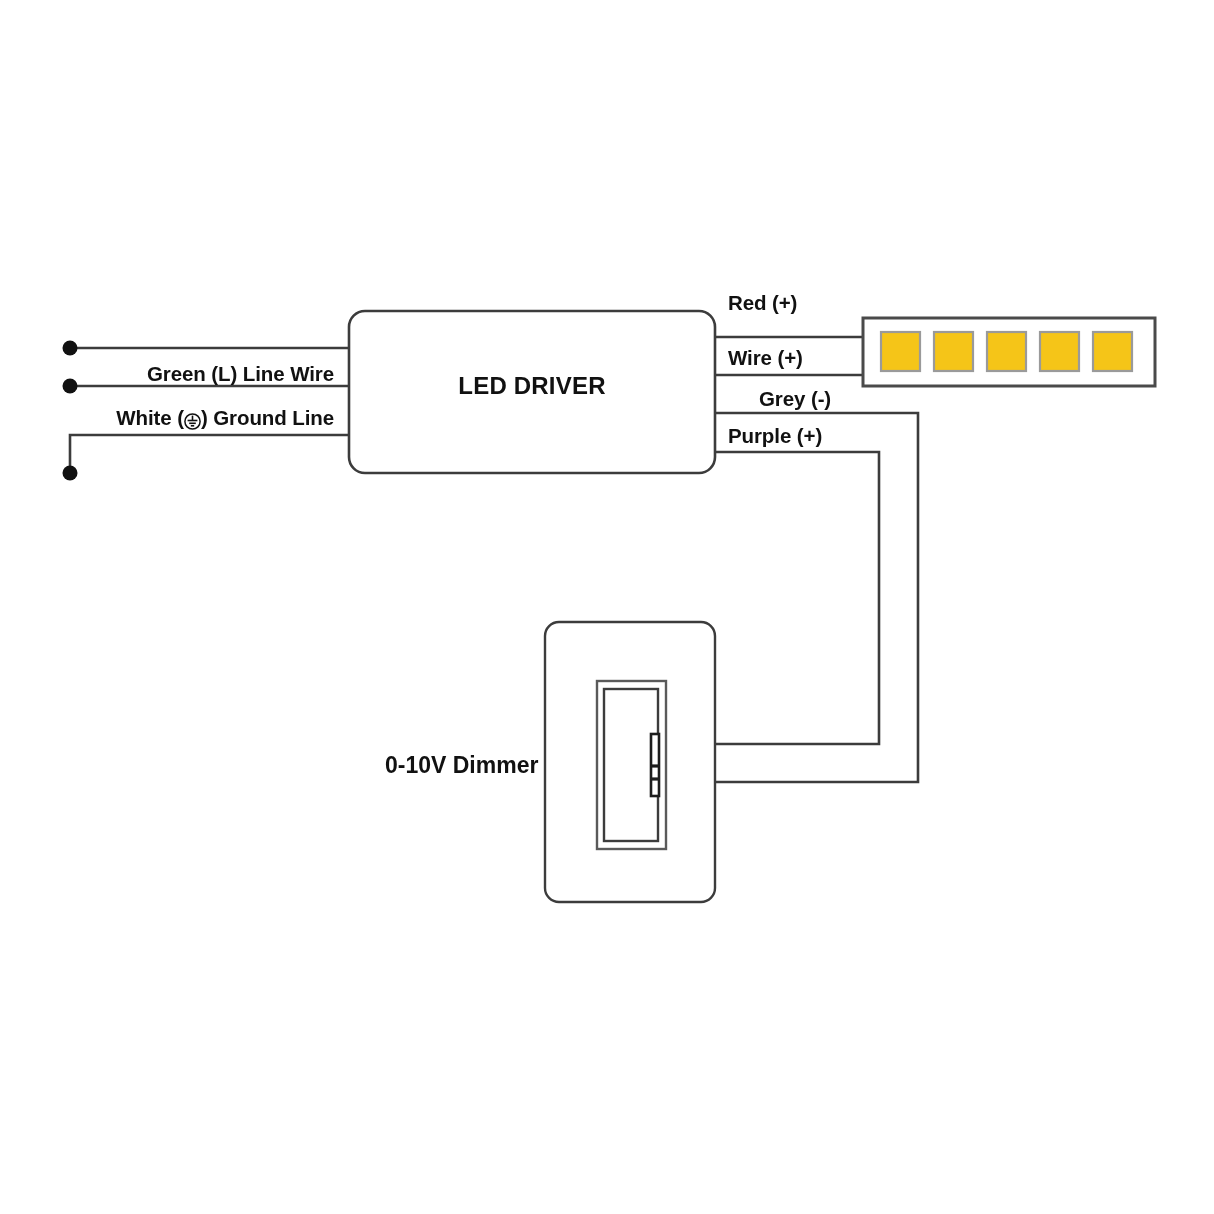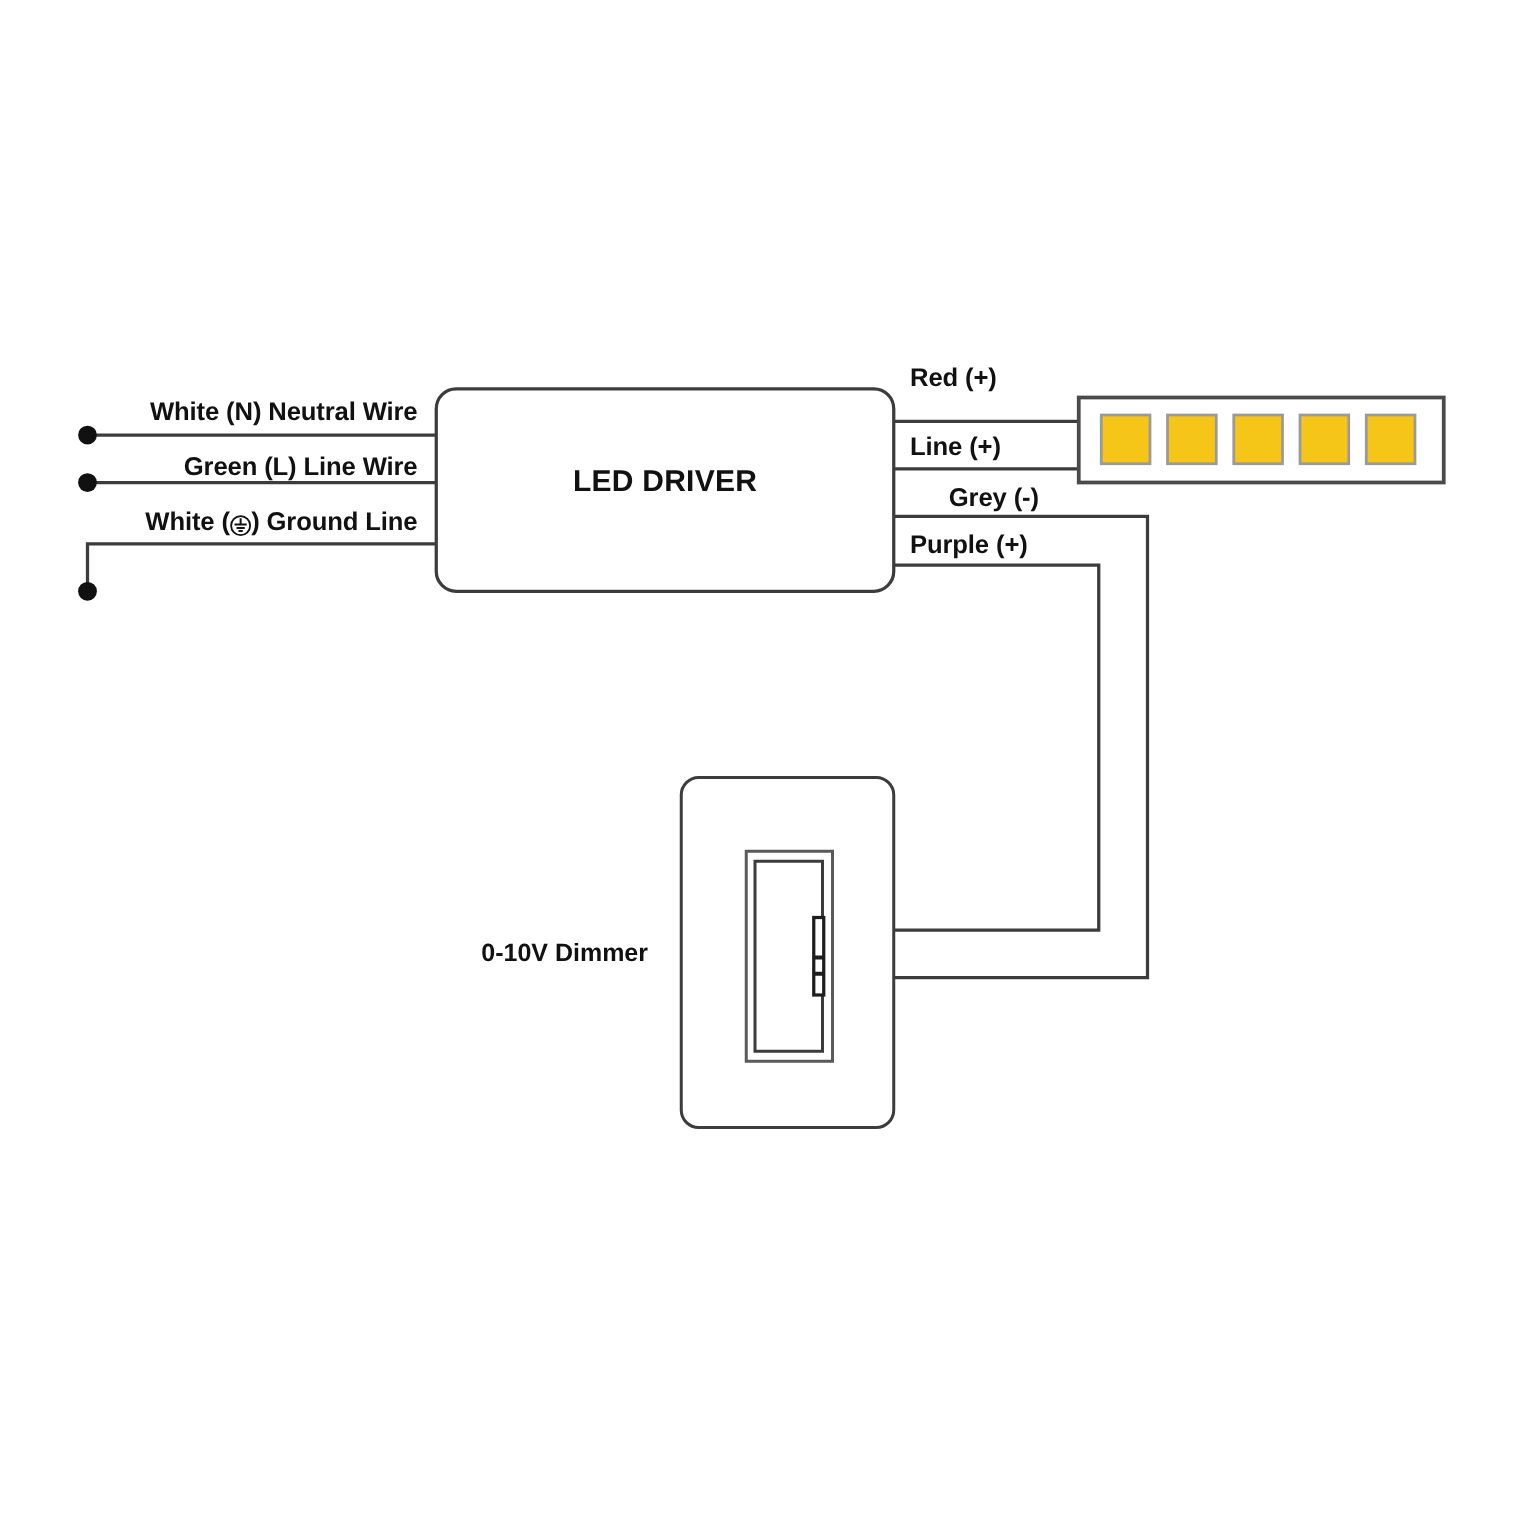--- a/index.html
+++ b/index.html
@@ -92,21 +92,21 @@
     font-family: "Liberation Sans", sans-serif;
     font-size: 24px;
     font-weight: bold;
     color: #111111;
     white-space: nowrap;
     letter-spacing: 0.2px;
   }
   .device-label {
     position: absolute;
     font-family: "Liberation Sans", sans-serif;
-    font-size: 20px;
+    font-size: 23px;
     font-weight: bold;
     color: #111111;
     white-space: nowrap;
   }
   .ground-glyph {
     display: inline-block;
     vertical-align: -2px;
   }
 </style>
 </head>
@@ -159,40 +159,39 @@
 
       <rect class="paddle-inner" x="604" y="689" width="54" height="152"></rect>
 
       <rect class="slider-bar" x="651" y="734" width="8" height="62"></rect>
       <line class="slider-notch" x1="651" y1="766" x2="659" y2="766"></line>
       <line class="slider-notch" x1="651" y1="779" x2="659" y2="779"></line>
     </g>
 
   </svg>
 
-  <div class="wire-label right-align" style="left: 60px; top: 318px; width: 274px;">White (N) Neutral Wire</div>
 
   <div class="wire-label right-align" style="left: 60px; top: 362px; width: 274px;">Green (L) Line Wire</div>
 
   <div class="wire-label right-align" style="left: 60px; top: 406px; width: 274px;">
     <span>White (</span><span class="ground-glyph">
       <svg width="17" height="17" viewBox="0 0 17 17" style="vertical-align:-3px;">
         <circle cx="8.5" cy="8.5" r="7.6" fill="none" stroke="#111111" stroke-width="1.5"></circle>
         <line x1="8.5" y1="2.6" x2="8.5" y2="7.2" stroke="#111111" stroke-width="1.6"></line>
         <line x1="3.6" y1="7.5" x2="13.4" y2="7.5" stroke="#111111" stroke-width="1.6"></line>
         <line x1="5.2" y1="10.3" x2="11.8" y2="10.3" stroke="#111111" stroke-width="1.6"></line>
         <line x1="6.8" y1="12.8" x2="10.2" y2="12.8" stroke="#111111" stroke-width="1.6"></line>
       </svg></span><span>) Ground Line</span>
   </div>
 
   <div class="driver-title" style="left: 349px; top: 372px; width: 366px; text-align: center;">LED DRIVER</div>
 
   <div class="wire-label" style="left: 728px; top: 291px;">Red (+)</div>
 
-  <div class="wire-label" style="left: 728px; top: 346px;">Line (+)</div>
+  <div class="wire-label" style="left: 728px; top: 346px;">Wire (+)</div>
 
   <div class="wire-label" style="left: 728px; top: 387px; margin-left: 31px;">Grey (-)</div>
 
   <div class="wire-label" style="left: 728px; top: 424px; text-align: right;">Purple (+)</div>
 
   <div class="device-label" style="left: 385px; top: 752px;">0-10V Dimmer</div>
 
 </div>
 
 </body></html>

